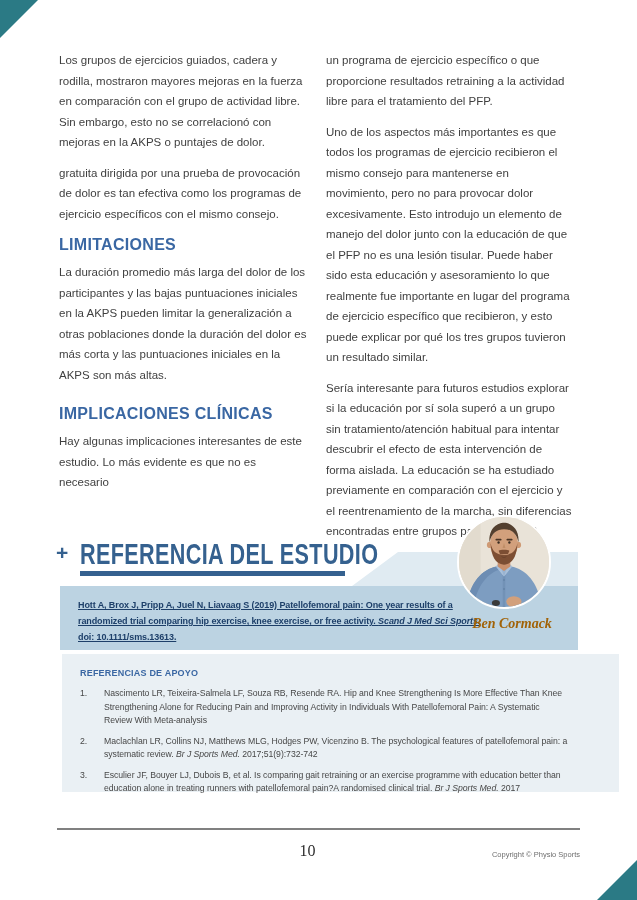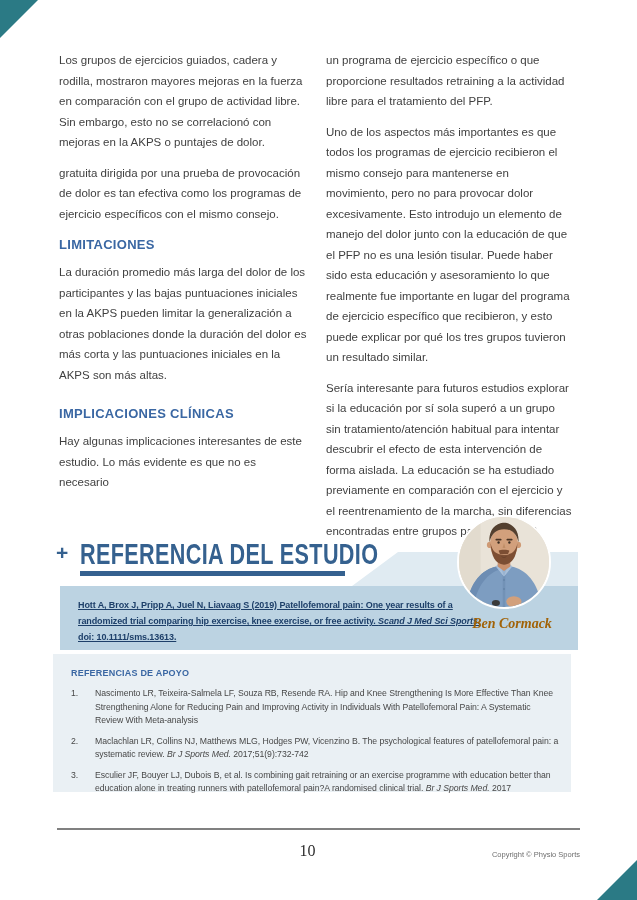--- a/index.html
+++ b/index.html
@@ -10,21 +10,21 @@
   
   .corner{position:absolute;background:var(--accent-teal,#2b7a85);}
   .corner.tl{left:0;top:0;width:38px;height:38px;clip-path:polygon(0 0,100% 0,0 100%);}
   .corner.br{right:0;bottom:0;width:40px;height:40px;clip-path:polygon(100% 0,100% 100%,0 100%);}
   
   .col{position:absolute;top:50px;font-size:11.5px;line-height:20.5px;color:#3f3f3f;}
   .col-left{left:59px;width:248px;}
   .col-right{left:326px;width:246px;}
   .col p{margin:0 0 10px 0;}
   .col h3{
-    font-size:13px;line-height:15px;font-weight:bold;letter-spacing:.3px;
+    font-size:16px;line-height:15px;font-weight:bold;letter-spacing:.3px;
     color:var(--heading-blue,#3a67a3);margin:0 0 10px 0;
   }
   .col h3.h-first{margin-top:13px;}
   .col h3.h-second{margin-top:21px;}
   
   .study-plus{position:absolute;left:56px;top:541px;font-size:21px;font-weight:bold;color:var(--title-navy,#35618f);}
   .study-title{
     position:absolute;left:80px;top:538px;margin:0;white-space:nowrap;
     font-size:30px;line-height:32px;font-weight:bold;letter-spacing:.5px;
     color:var(--title-navy,#35618f);transform:scaleX(.72);transform-origin:left center;
@@ -50,21 +50,21 @@
     overflow:hidden;border:2.5px solid #ffffff;box-sizing:border-box;z-index:5;background:#e9e3d8;
   }
   .photo-wrap svg{display:block;width:100%;height:100%;}
   .author-name{
     position:absolute;left:446px;top:616px;width:132px;text-align:center;z-index:6;
     font-family:"Liberation Serif","DejaVu Serif",serif;font-style:italic;font-weight:bold;
     font-size:14px;color:#a16207;
   }
   
   .refs-box{
-    position:absolute;left:53px;top:654px;width:518px;height:138px;
+    position:absolute;left:62px;top:654px;width:557px;height:138px;
     background:var(--references-box-bg,#eaf0f4);box-sizing:border-box;
     padding:14px 12px 3px 18px;
   }
   .refs-heading{
     margin:0 0 9px 0;font-size:9px;font-weight:bold;letter-spacing:.2px;
     color:var(--heading-blue,#3a67a3);
   }
   .ref-item{display:flex;margin:0 0 7px 0;font-size:8.7px;line-height:13.5px;letter-spacing:-.05px;color:#474747;}
   .ref-num{flex:0 0 24px;}
   .ref-text{flex:1 1 auto;max-width:464px;}
@@ -168,21 +168,21 @@
       <span class="ref-text"><span>Nascimento LR, Teixeira-Salmela LF, Souza RB, Resende RA. Hip and Knee Strengthening Is More Effective Than Knee Strengthening Alone for Reducing Pain and Improving Activity in Individuals With Patellofemoral Pain: A Systematic Review With Meta-analysis</span><span class="it"></span><span></span></span>
     </div>
 
     <div class="ref-item">
       <span class="ref-num">2.</span>
       <span class="ref-text"><span>Maclachlan LR, Collins NJ, Matthews MLG, Hodges PW, Vicenzino B. The psychological features of patellofemoral pain: a systematic review. </span><span class="it">Br J Sports Med.</span><span> 2017;51(9):732-742</span></span>
     </div>
 
     <div class="ref-item">
       <span class="ref-num">3.</span>
-      <span class="ref-text"><span>Esculier JF, Bouyer LJ, Dubois B, et al. Is combining gait retraining or an exercise programme with education better than education alone in treating runners with patellofemoral pain?A randomised clinical trial. </span><span class="it">Br J Sports Med.</span><span> 2017</span></span>
+      <span class="ref-text"><span>Esculier JF, Bouyer LJ, Dubois B, et al. Is comparing gait retraining or an exercise programme with education better than education alone in treating runners with patellofemoral pain?A randomised clinical trial. </span><span class="it">Br J Sports Med.</span><span> 2017</span></span>
     </div>
   </div>
 
   <div class="footer-line"></div>
   <div class="page-number">10</div>
   <div class="copyright">Copyright © Physio Sports</div>
 
 </div>
 
 </body></html>

